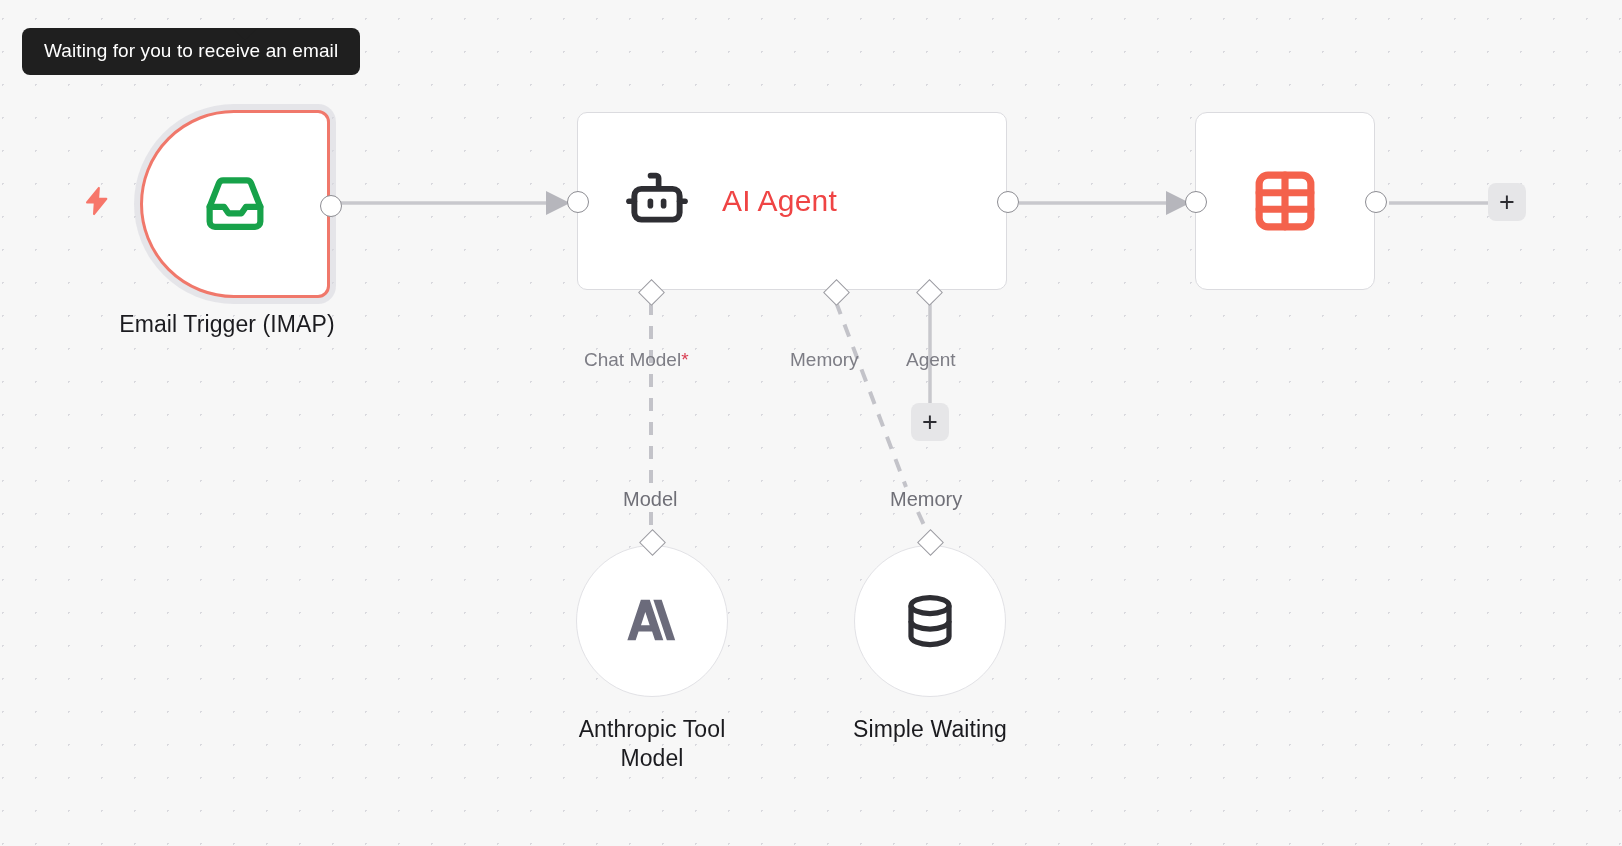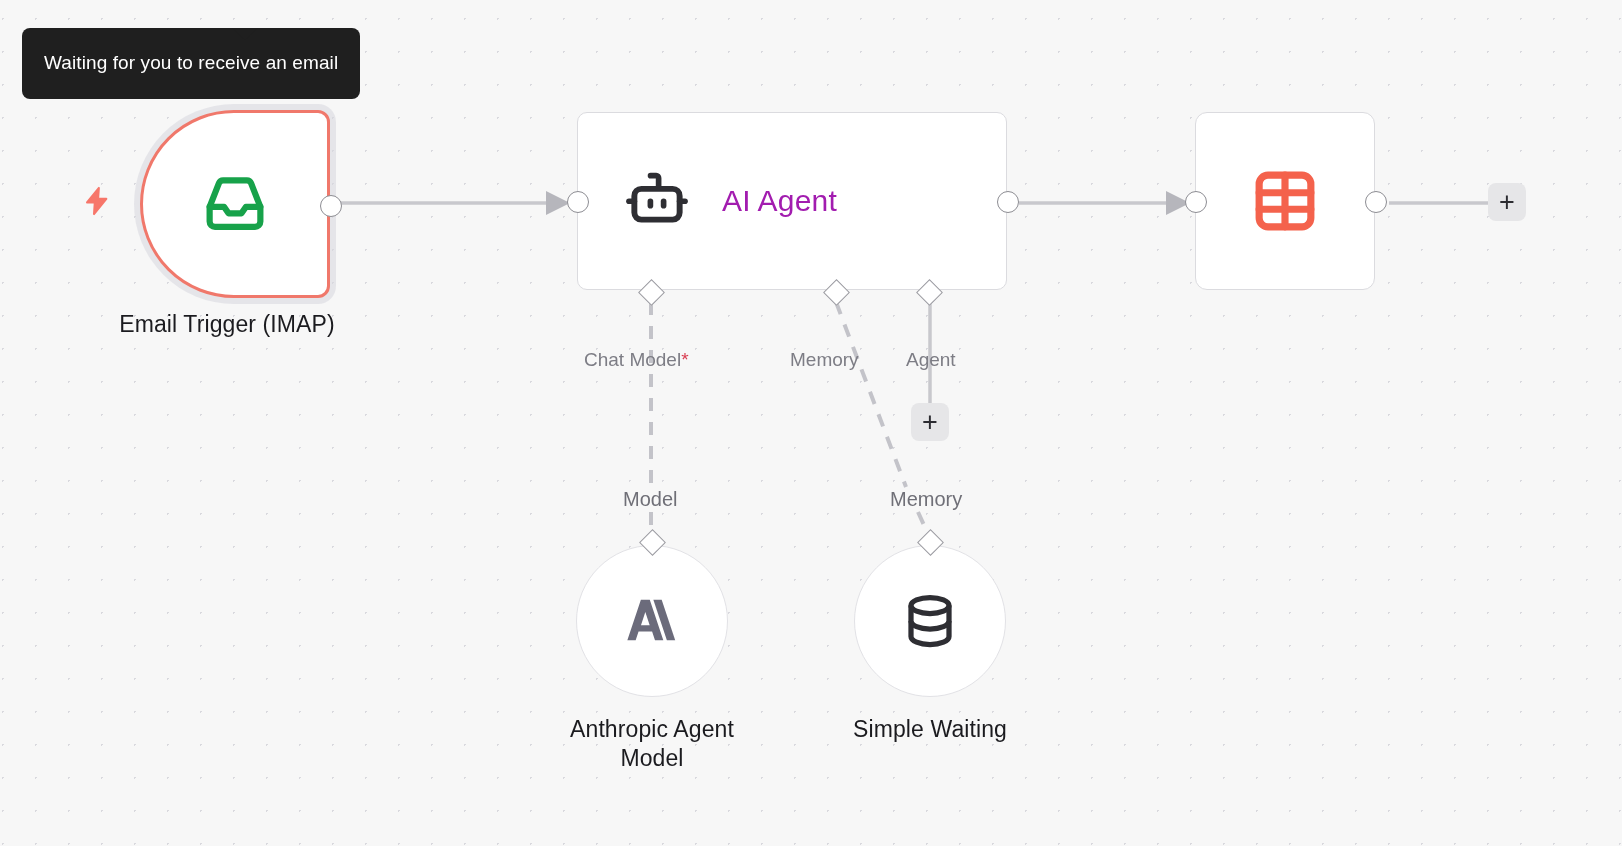--- a/index.html
+++ b/index.html
@@ -44,21 +44,21 @@
   }
 
   
   #tooltip {
     position: absolute;
     left: 22px;
     top: 28px;
     background: #1f1f1f;
     color: #ffffff;
     border-radius: 8px;
-    padding: 24px 22px;
+    padding: 12px 22px;
     font-size: 19px;
     line-height: 1.2;
     letter-spacing: 0.1px;
     white-space: nowrap;
     z-index: 40;
   }
   #tooltip-arrow {
     position: absolute;
     left: 210px;
     top: 0;
@@ -104,21 +104,21 @@
     left: 577px;
     top: 112px;
     width: 430px;
     height: 178px;
     border-radius: 10px;
     padding-left: 46px;
     gap: 32px;
   }
   #agent-title {
     font-size: 30px;
-    color: #a21caf;
+    color: #ef4444;
     letter-spacing: 0.2px;
   }
 
   #node-insert {
     left: 1195px;
     top: 112px;
     width: 180px;
     height: 178px;
     border-radius: 12px;
     justify-content: center;
@@ -290,21 +290,21 @@
 
   <div class="diamond" style="left:643px; top:533px;"></div>
   <div class="subnode" id="node-anthropic">
     <svg width="62" height="58" viewBox="0 0 64 60">
       <path d="M20.5 8 L6.5 50 h8.6 l3.0 -9.2 h14.0 l3.0 9.2 h8.6 L29.7 8 Z
                M20.6 34.4 l4.5 -13.8 l4.5 13.8 Z" fill="#6b6b7b"></path>
       <path d="M42.0 8 L56.0 50 h-8.6 L33.4 8 Z" fill="#6b6b7b"></path>
     </svg>
   </div>
   <div class="node-label" style="left:502px; top:715px; width:300px;">
-    <div>Anthropic Agent</div>
+    <div>Anthropic Tool</div>
     <div>Model</div>
   </div>
 
   <div class="diamond" style="left:921px; top:533px;"></div>
   <div class="subnode" id="node-memory">
     <svg width="60" height="62" viewBox="0 0 24 24">
       <ellipse cx="12" cy="5.8" rx="7.6" ry="3.2" fill="none" stroke="#2e2e33" stroke-width="2.1"></ellipse>
       <path d="M4.4 5.8 v12.4 c0 1.77 3.4 3.2 7.6 3.2 s7.6 -1.43 7.6 -3.2 V5.8" fill="none" stroke="#2e2e33" stroke-width="2.1"></path>
       <path d="M4.4 12 c0 1.77 3.4 3.2 7.6 3.2 s7.6 -1.43 7.6 -3.2" fill="none" stroke="#2e2e33" stroke-width="2.1"></path>
     </svg>

